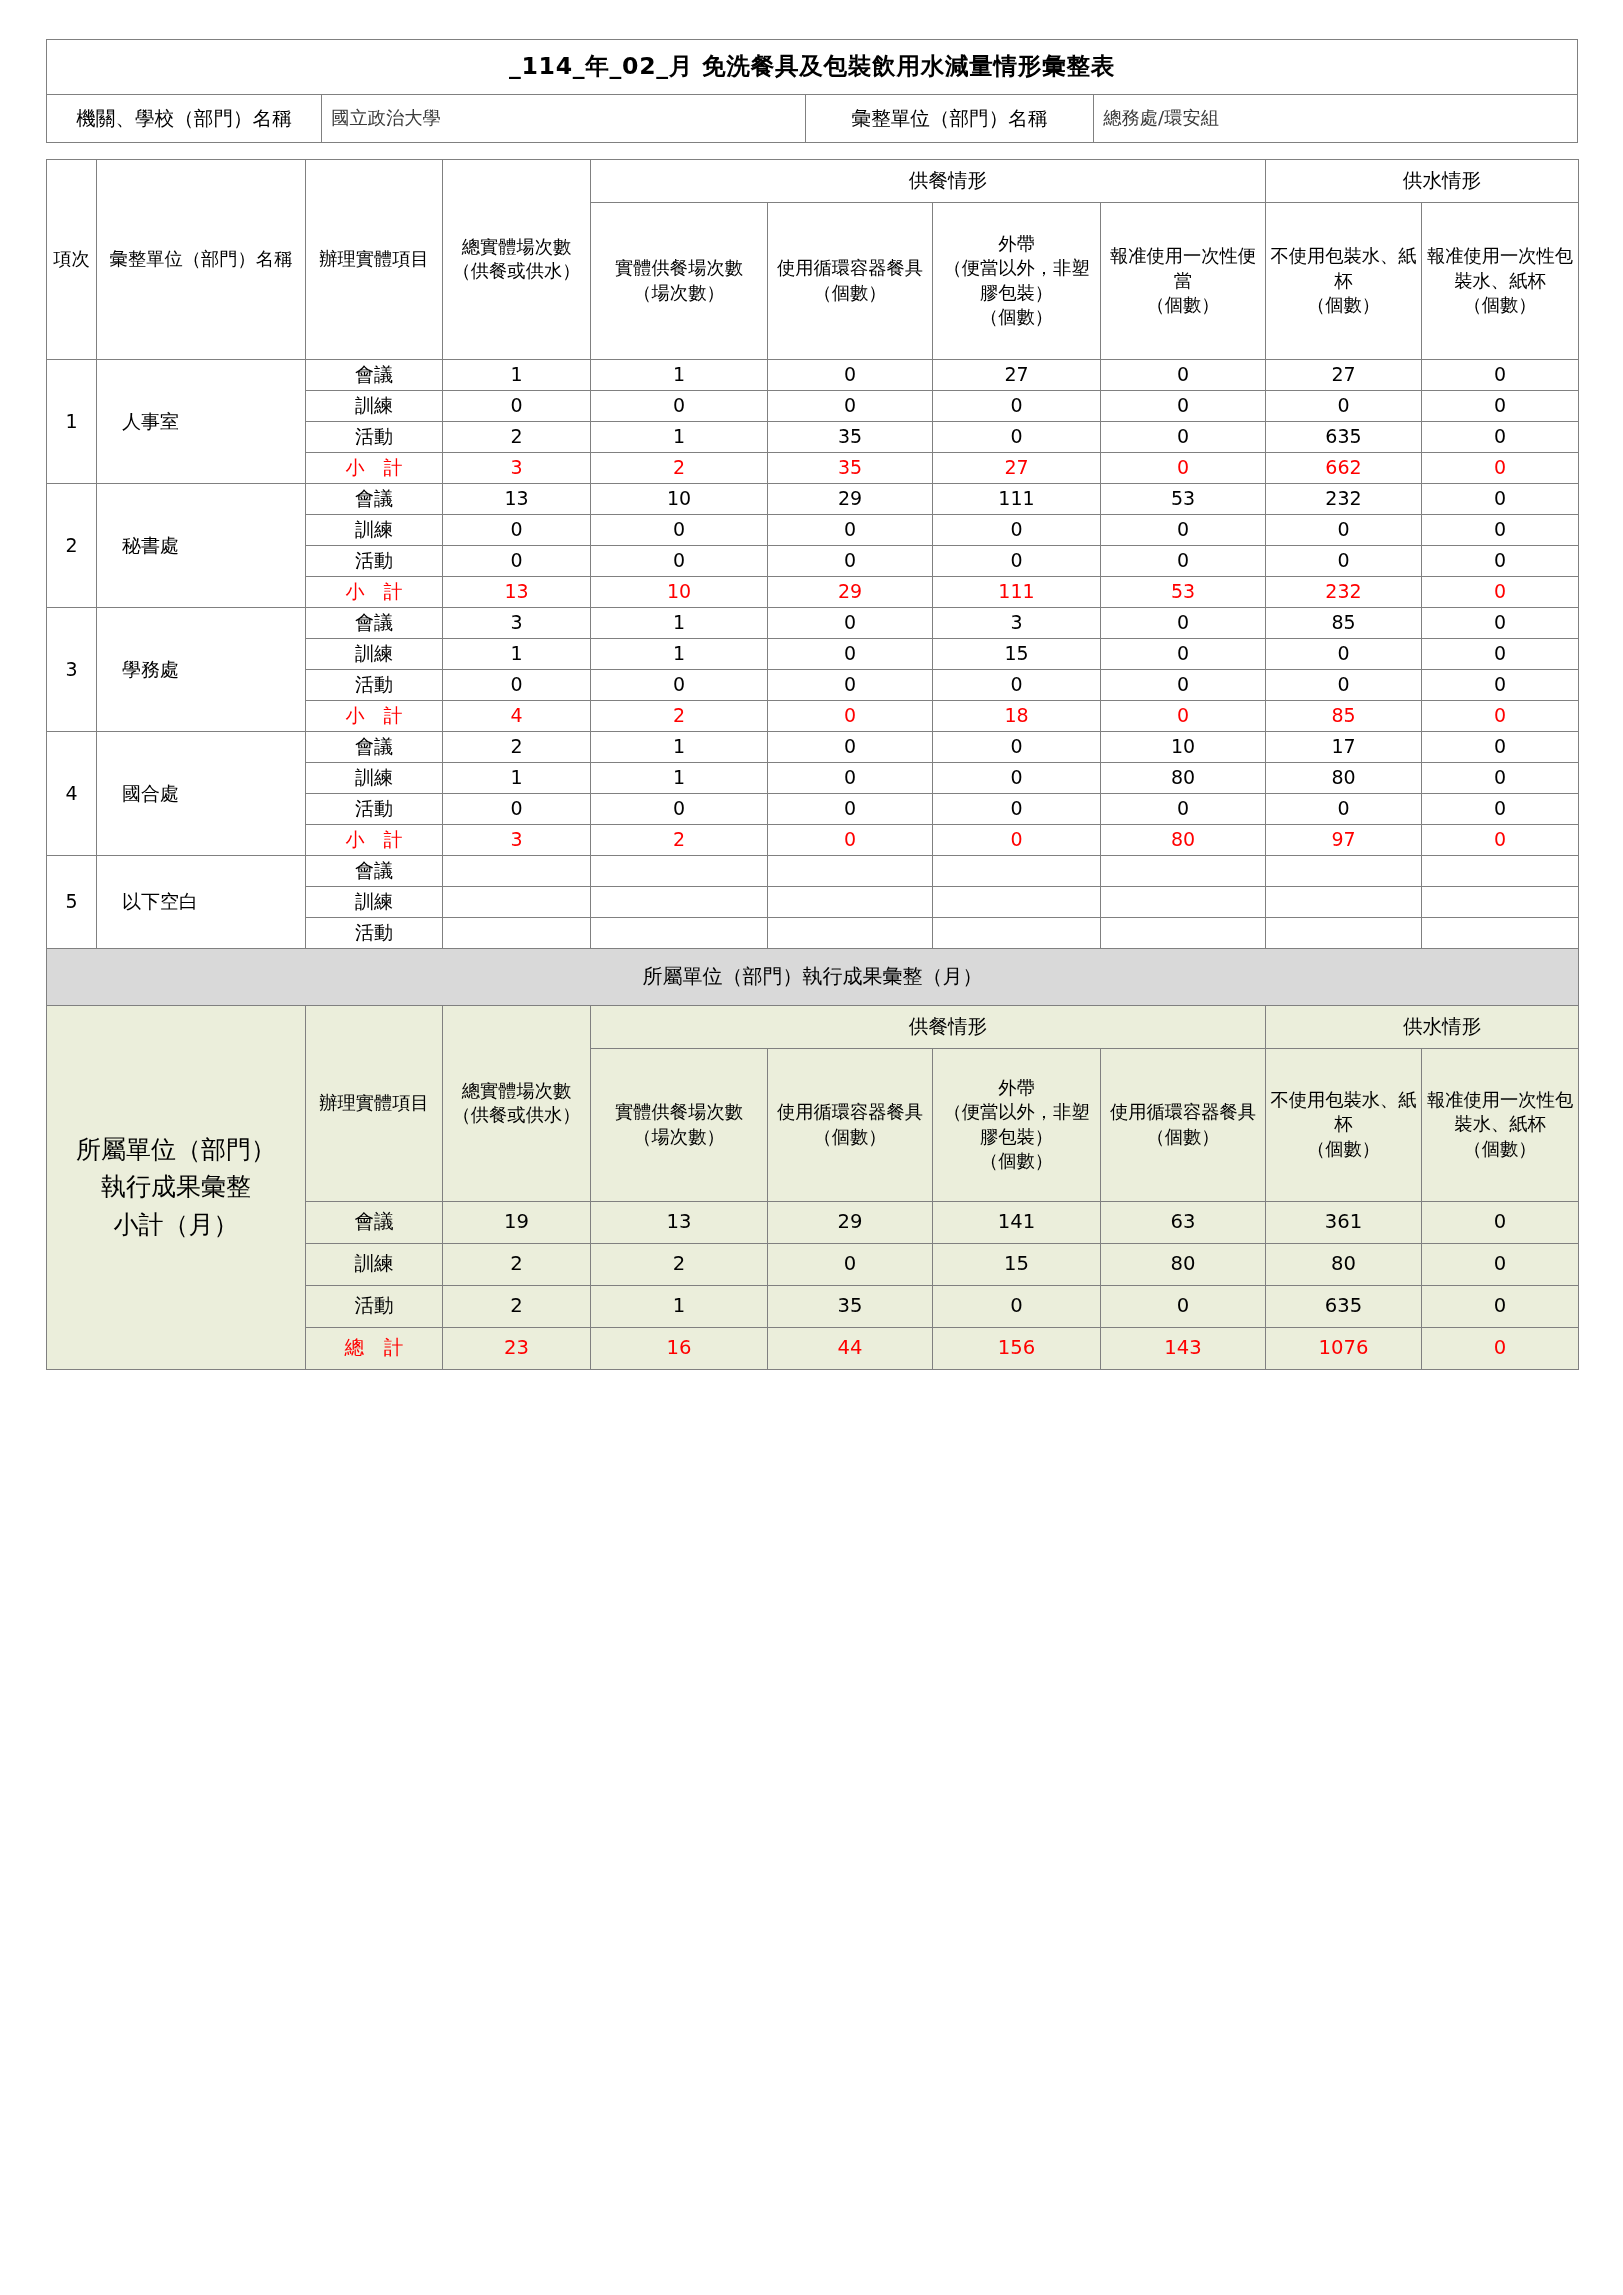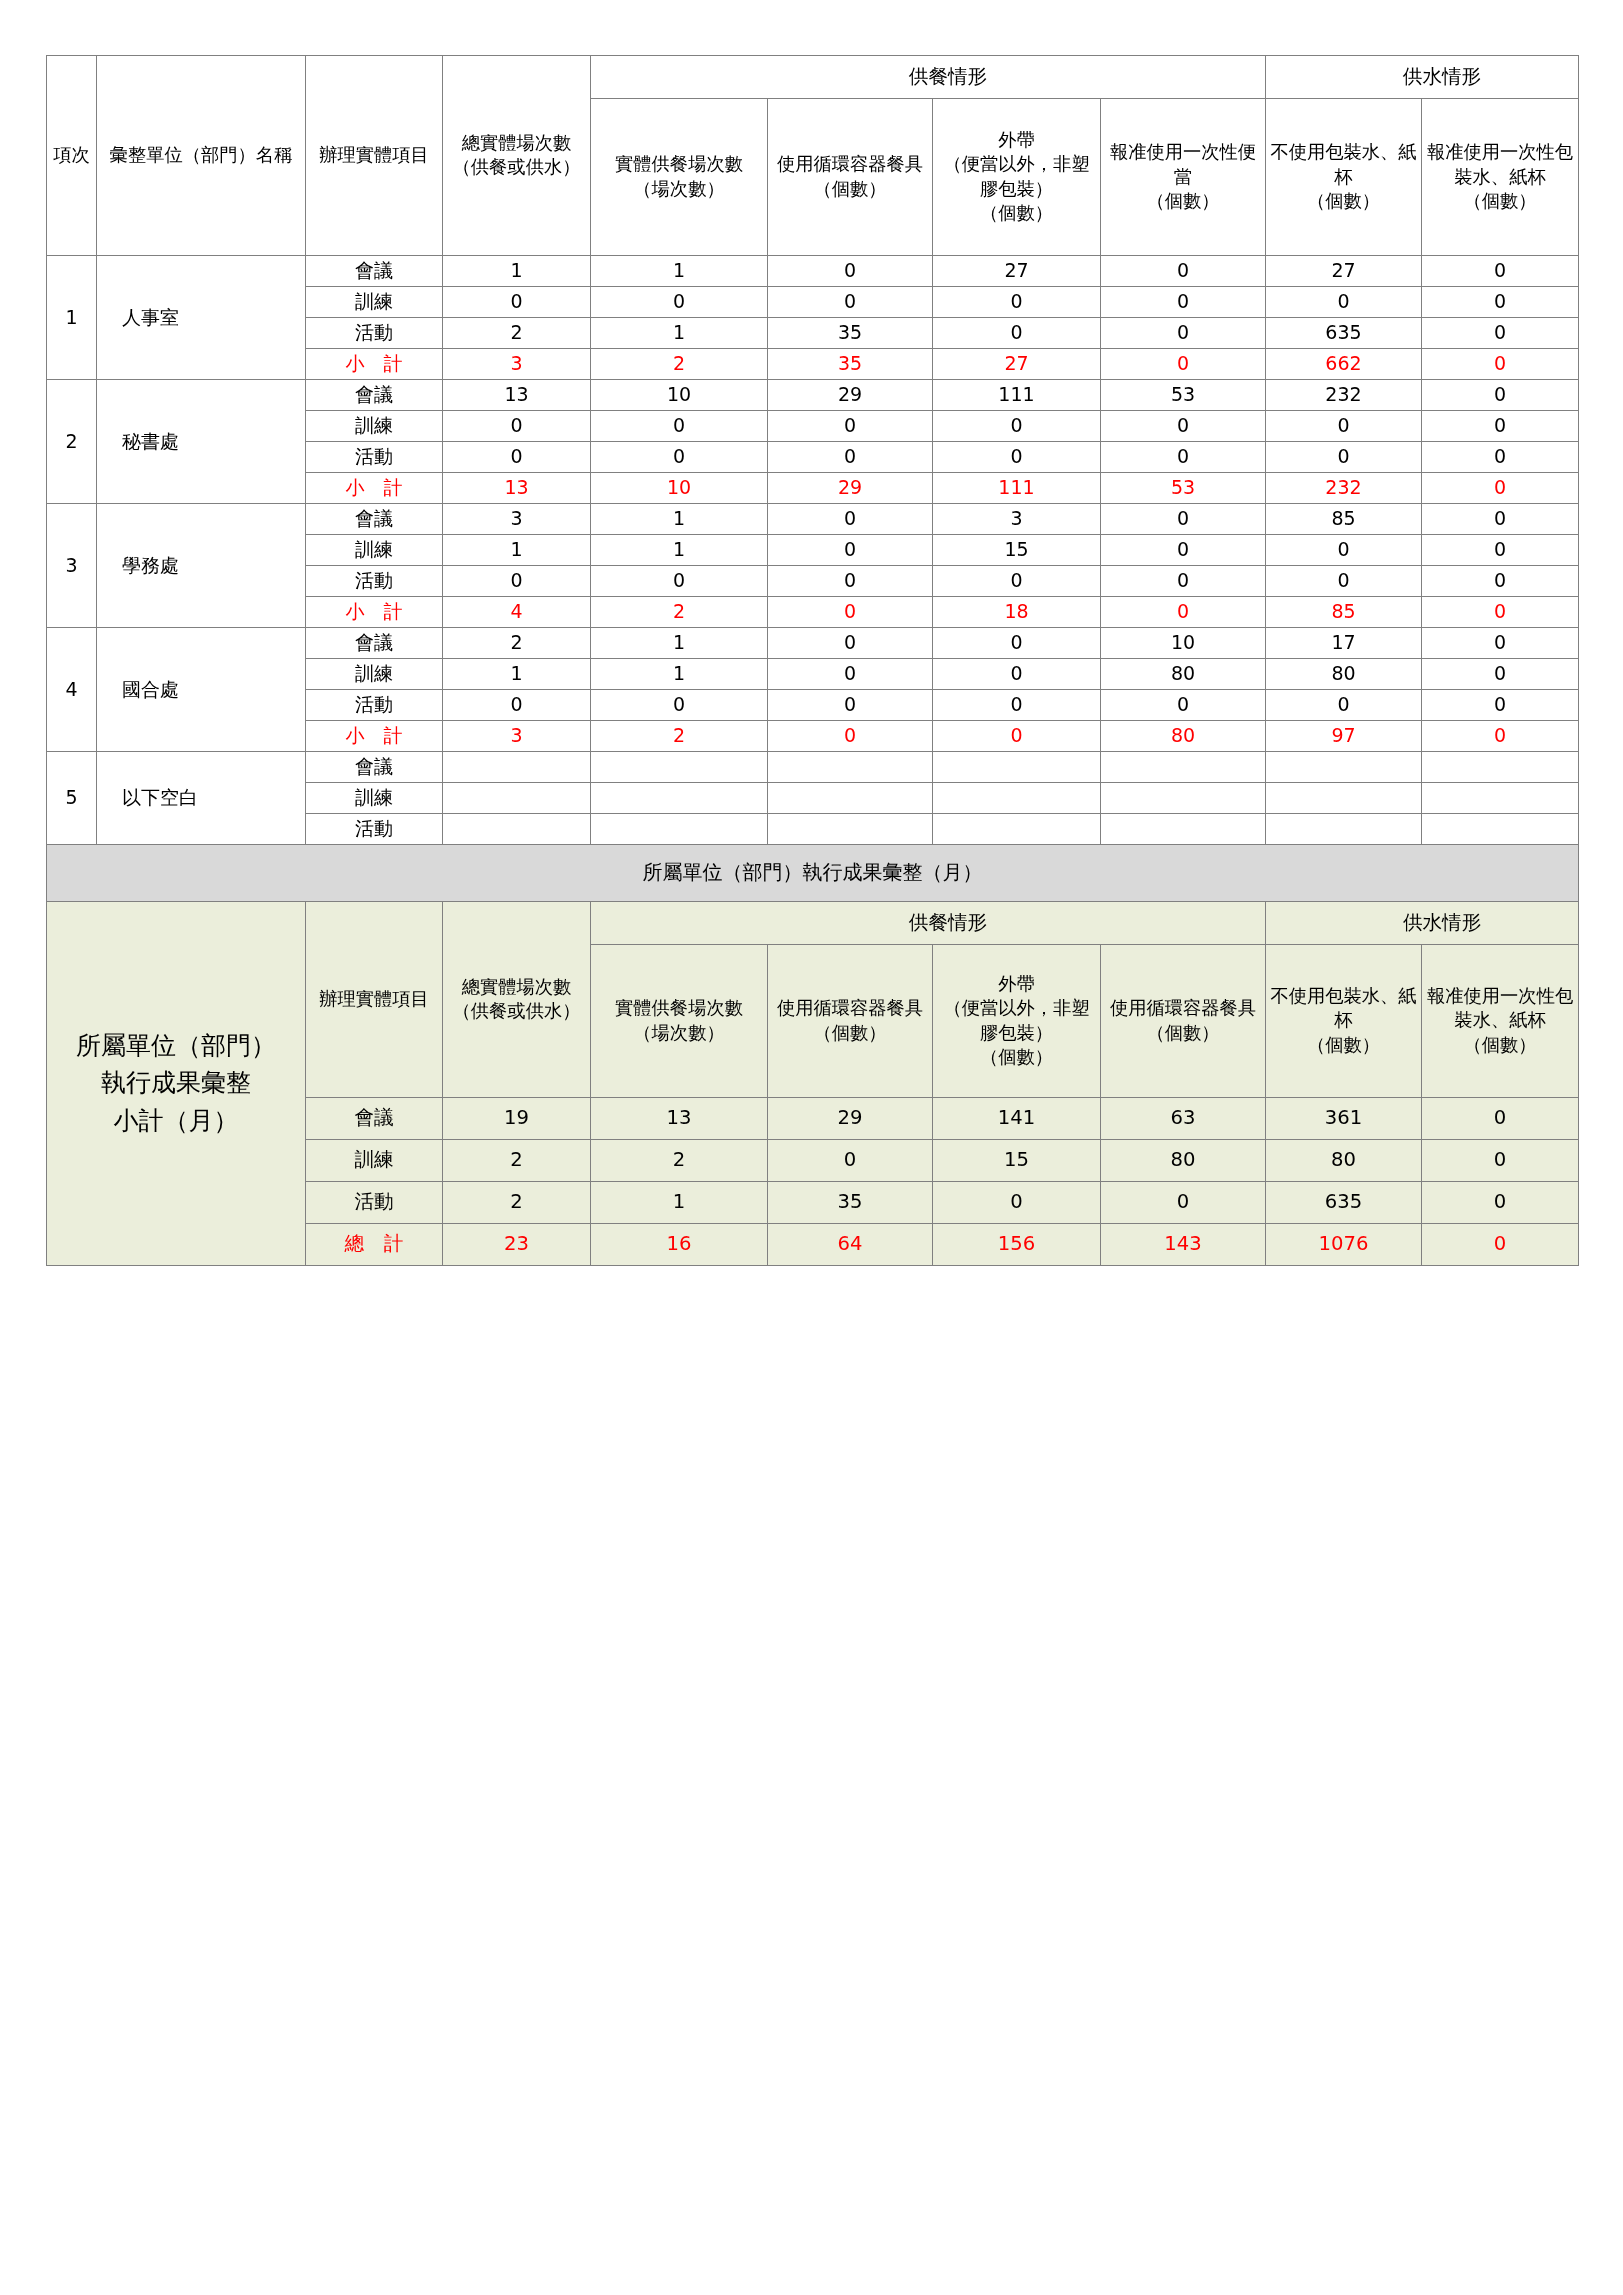--- a/index.html
+++ b/index.html
@@ -105,20 +105,39 @@
     font-size: 25px;
     line-height: 1.5;
   }
   .sum td.data, .sum td.item { height: 41px; font-size: 19.6px; }
 </style>
 </head>
 <body>
 
 <div class="page">
 
+  <table>
+    <colgroup>
+      <col style="width:275px">
+        <col style="width:484px">
+      <col style="width:288px">
+        <col style="width:484px">
+    </colgroup>
+    <tbody>
+      <tr>
+        <td class="title-cell" colspan="4">_114_年_02_月 免洗餐具及包裝飲用水減量情形彙整表</td>
+      </tr>
+      <tr>
+        <td class="label-cell">機關、學校（部門）名稱</td>
+        <td class="value-cell">國立政治大學</td>
+        <td class="label-cell">彙整單位（部門）名稱</td>
+        <td class="value-cell">總務處/環安組</td>
+      </tr>
+    </tbody>
+  </table>
 
   <table class="spacer-tbl">
       <tbody>
         <tr class="spacer-row">
           <td></td>
         </tr>
       </tbody>
     </table>
 
   <table>
@@ -432,21 +451,21 @@
           <td class="data">35</td>
           <td class="data">0</td>
           <td class="data">0</td>
           <td class="data">635</td>
           <td class="data">0</td>
         </tr>
         <tr>
           <td class="item subtotal">總　計</td>
           <td class="data subtotal">23</td>
           <td class="data subtotal">16</td>
-          <td class="data subtotal">64</td>
+          <td class="data subtotal">44</td>
           <td class="data subtotal">156</td>
           <td class="data subtotal">143</td>
           <td class="data subtotal">1076</td>
           <td class="data subtotal">0</td>
         </tr>
       </tbody>
   </table>
 
 </div>
 

